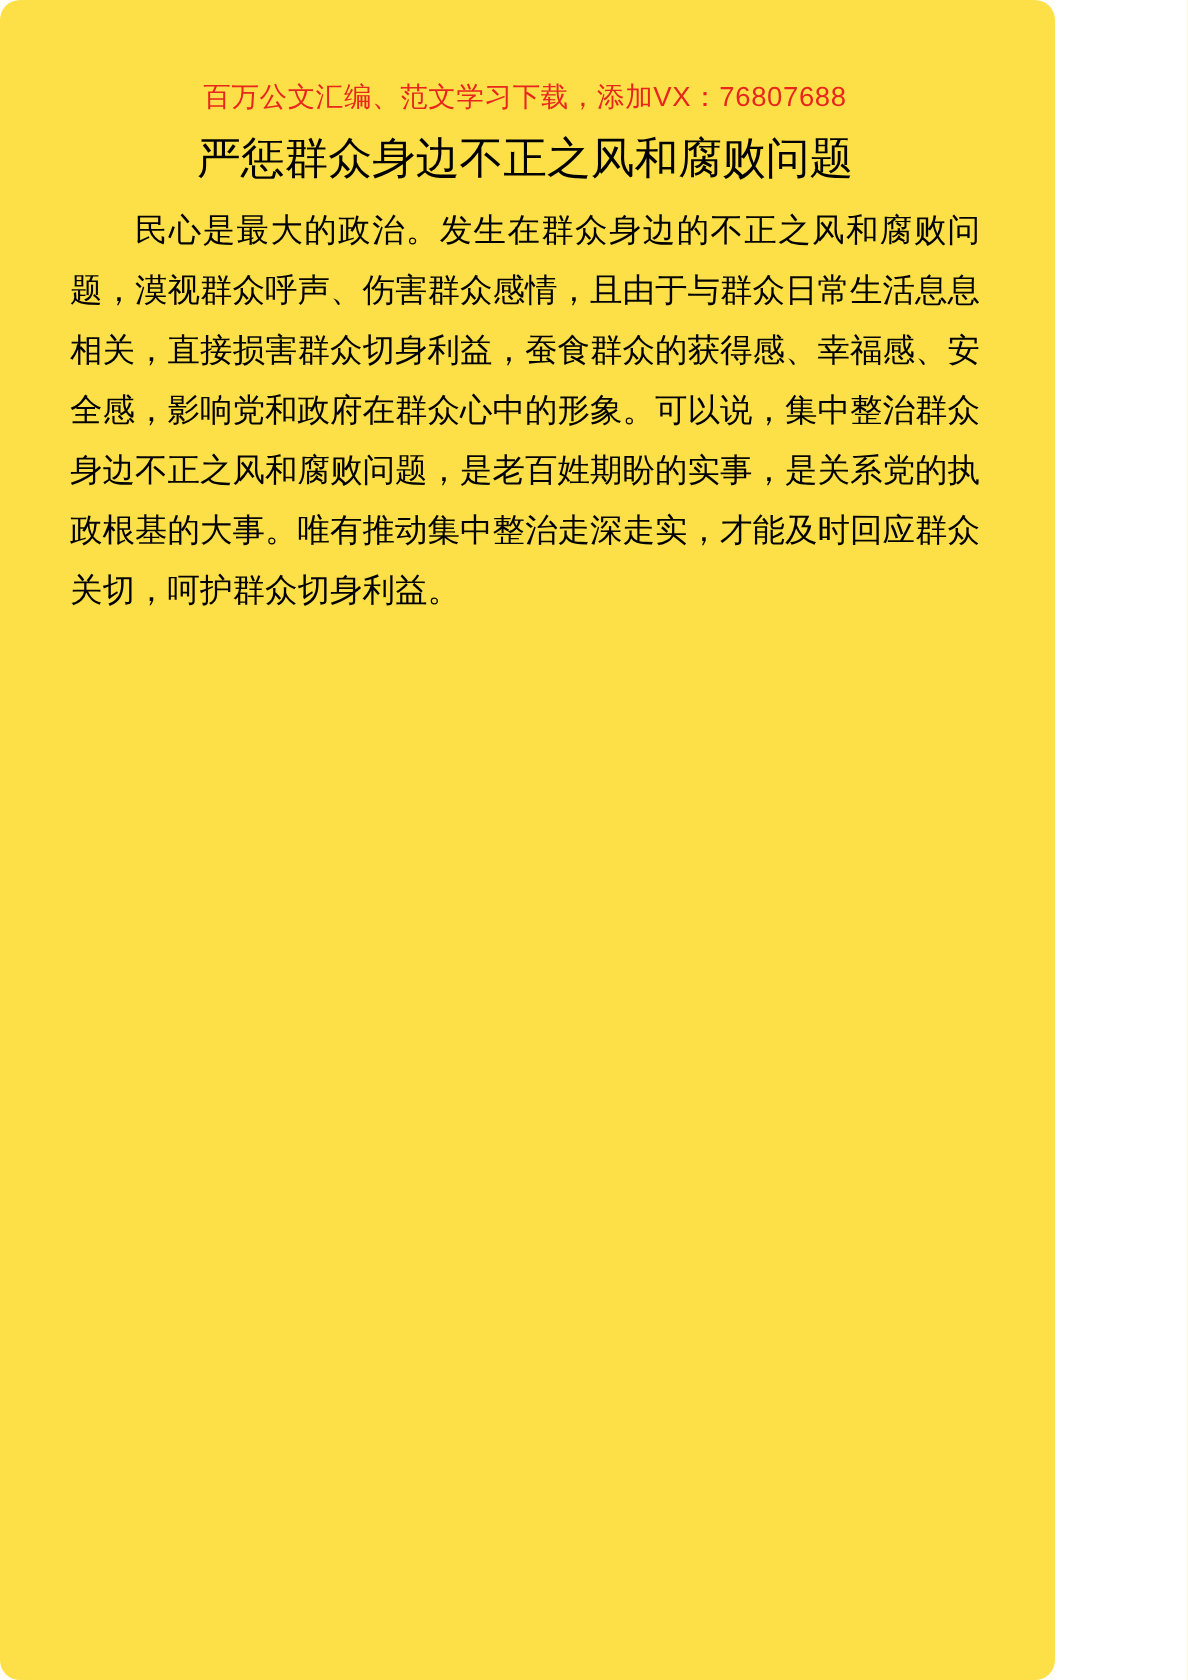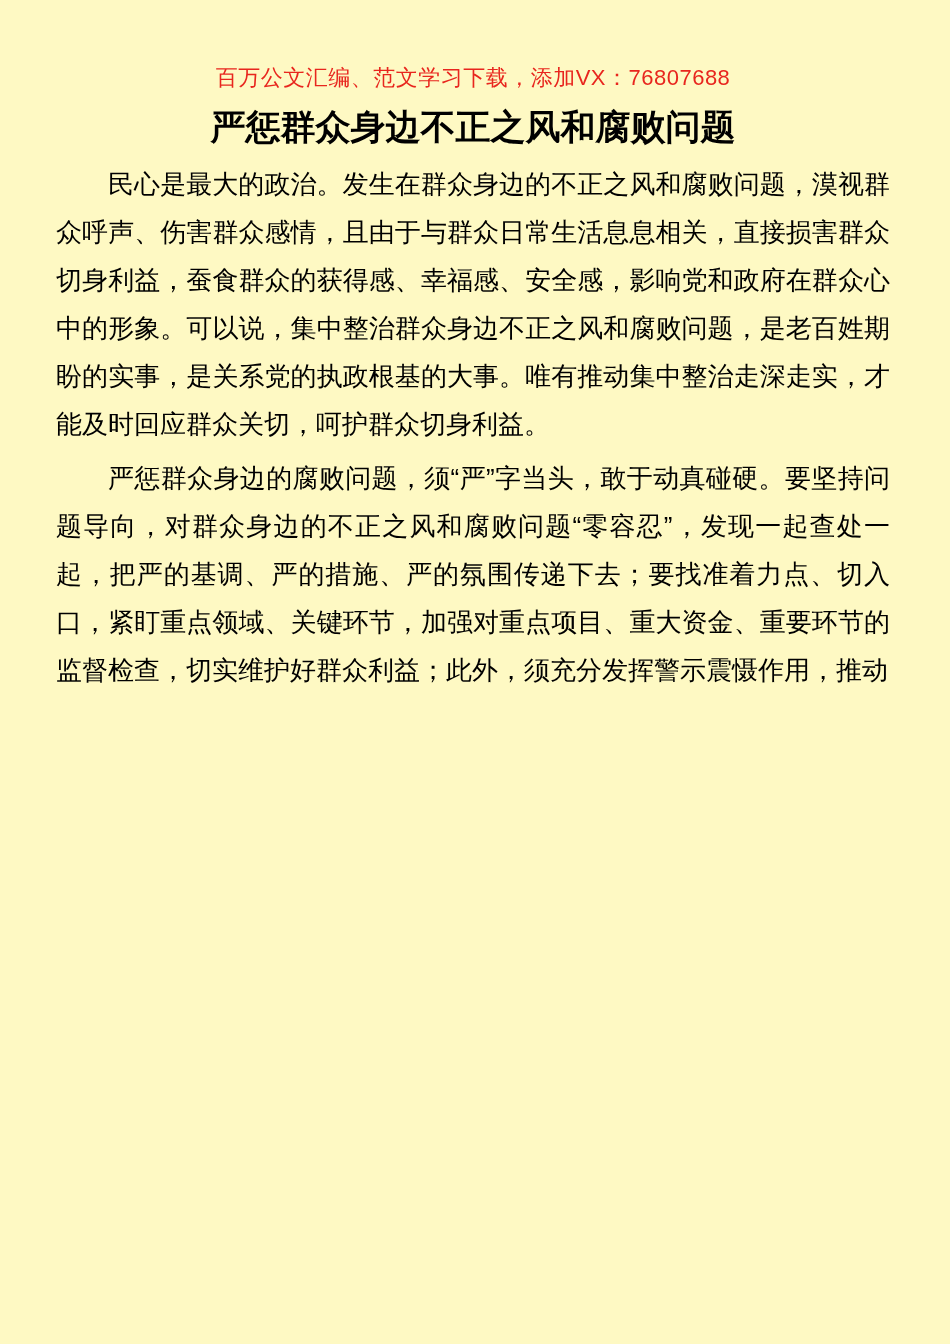--- a/index.html
+++ b/index.html
@@ -8,40 +8,41 @@
     background: #ffffff;
   }
   body {
     width: 950px;
     height: 1344px;
     overflow: hidden;
     font-family: "Liberation Sans", sans-serif;
     color: #000000;
   }
   .page {
-    width: 950px;
+    width: 844px;
     height: 1344px;
-    background: #fef9c3;
+    background: #fde047;
     box-sizing: border-box;
     padding: 64px 60px 0 56px;
+    border-radius: 16px;
   }
   .notice {
     text-align: center;
     font-size: 22px;
     line-height: 28px;
     color: #e8261e;
     font-weight: 400;
     margin: 0 0 14px 0;
     letter-spacing: 0.5px;
   }
   .doc-title {
     text-align: center;
     font-size: 35px;
     line-height: 42px;
-    font-weight: 700;
+    font-weight: 400;
     color: #000000;
     margin: 0 0 12px 0;
   }
   .content p {
     font-size: 26px;
     line-height: 48px;
     margin: 0 0 6px 0;
     text-indent: 2em;
     text-align: justify;
     text-justify: inter-ideograph;
@@ -56,16 +57,15 @@
 <body>
 
 <div class="page">
 
   <div class="notice">百万公文汇编、范文学习下载，添加VX：76807688</div>
 
   <h1 class="doc-title">严惩群众身边不正之风和腐败问题</h1>
 
   <div class="content">
     <p>民心是最大的政治。发生在群众身边的不正之风和腐败问题，漠视群众呼声、伤害群众感情，且由于与群众日常生活息息相关，直接损害群众切身利益，蚕食群众的获得感、幸福感、安全感，影响党和政府在群众心中的形象。可以说，集中整治群众身边不正之风和腐败问题，是老百姓期盼的实事，是关系党的执政根基的大事。唯有推动集中整治走深走实，才能及时回应群众关切，呵护群众切身利益。</p>
-    <p>严惩群众身边的腐败问题，须“严”字当头，敢于动真碰硬。要坚持问题导向，对群众身边的不正之风和腐败问题“零容忍”，发现一起查处一起，把严的基调、严的措施、严的氛围传递下去；要找准着力点、切入口，紧盯重点领域、关键环节，加强对重点项目、重大资金、重要环节的监督检查，切实维护好群众利益；此外，须充分发挥警示震慑作用，推动</p>
   </div>
 
 </div>
 
 </body></html>

